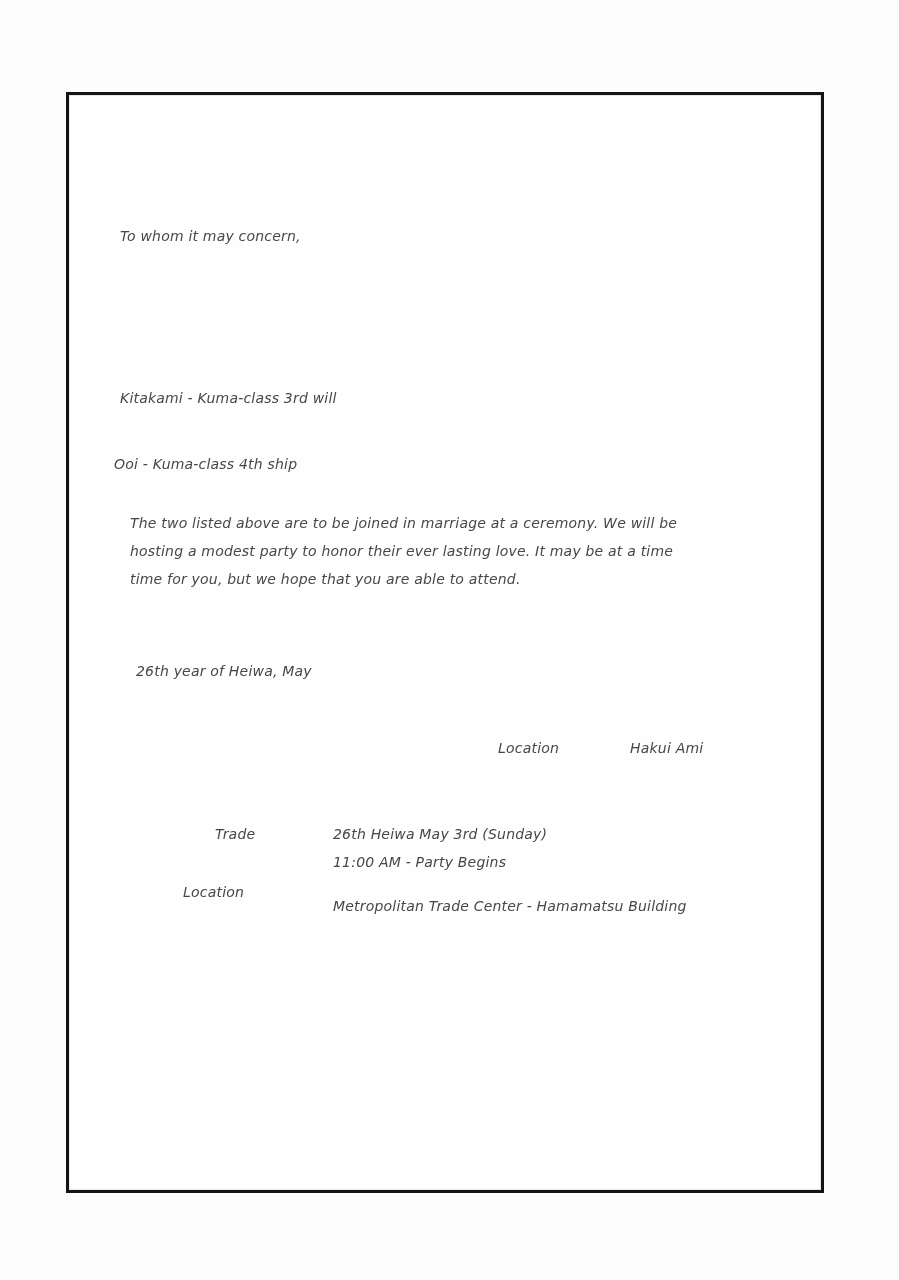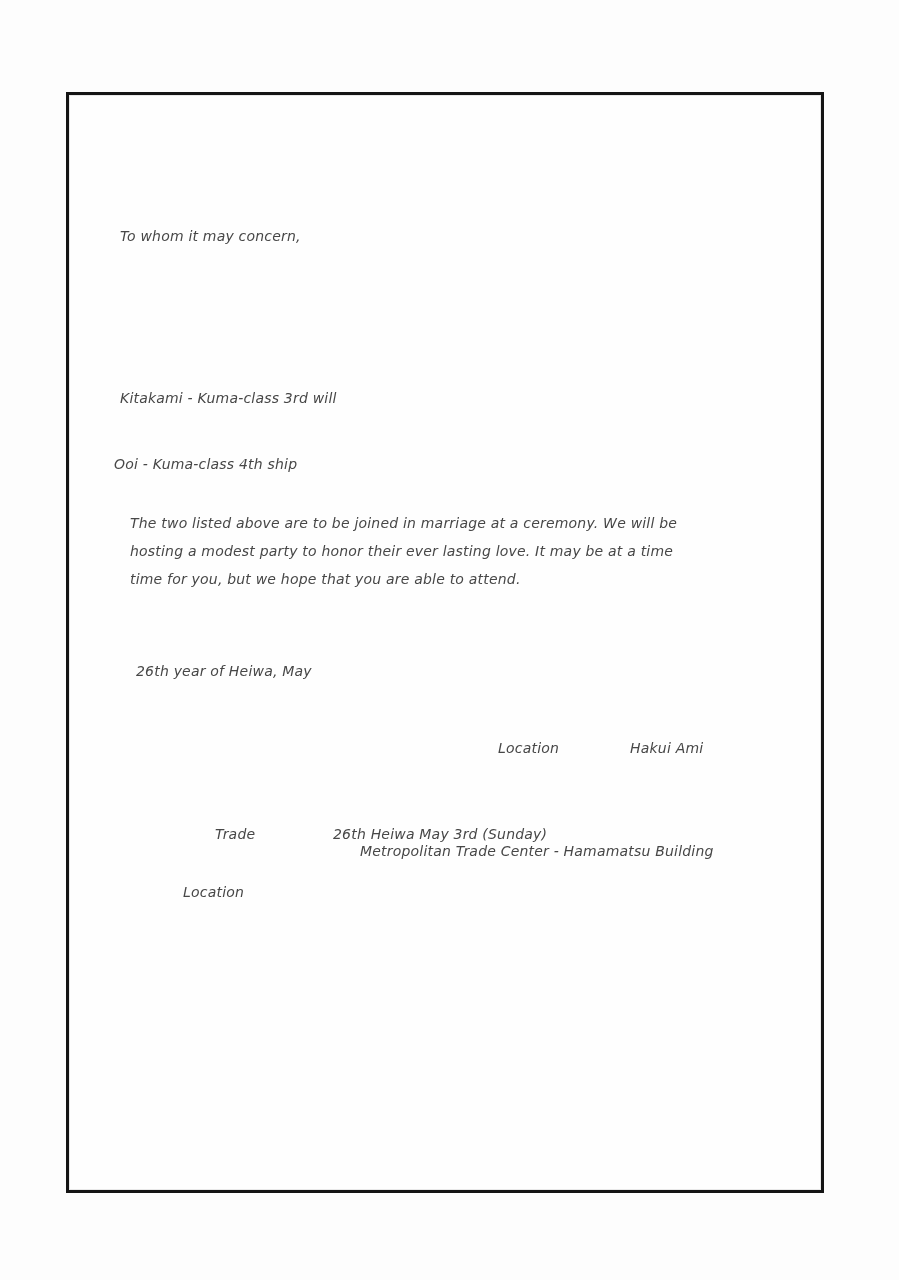--- a/index.html
+++ b/index.html
@@ -39,21 +39,21 @@
   .intro        { left: 120px; top: 279px; }
   .ship-1       { left: 120px; top: 384px; }
   .ship-2       { left: 114px; top: 450px; }
   .body-par     { left: 130px; top: 509px; }
   .era-date     { left: 136px; top: 657px; }
   .sig-title    { left: 498px; top: 734px; }
   .sig-name     { left: 630px; top: 734px; text-align: right; }
   .date-label   { left: 215px; top: 820px; }
   .date-value   { left: 333px; top: 820px; }
   .loc-label    { left: 183px; top: 878px; }
-  .loc-value    { left: 333px; top: 837px; margin-left: 27px; }
+  .loc-value    { left: 333px; top: 892px; }
 </style>
 </head>
 <body>
 
 <div class="sheet">
 
   <div class="frame"></div>
 
   <div class="hand salutation">To whom it may concern,</div>
 
@@ -71,19 +71,20 @@
   <div class="hand era-date">26th year of Heiwa, May</div>
 
   <div class="hand sig-title">Location</div>
 
   <div class="hand sig-name">Hakui Ami</div>
 
   <div class="hand date-label">Trade</div>
 
   <div class="hand date-value">
     <div>26th Heiwa May 3rd  (Sunday)</div>
+    <div>11:00 AM - Party Begins</div>
   </div>
 
   <div class="hand loc-label">Location</div>
 
   <div class="hand loc-value">Metropolitan Trade Center -  Hamamatsu Building</div>
 
 </div>
 
 </body></html>

